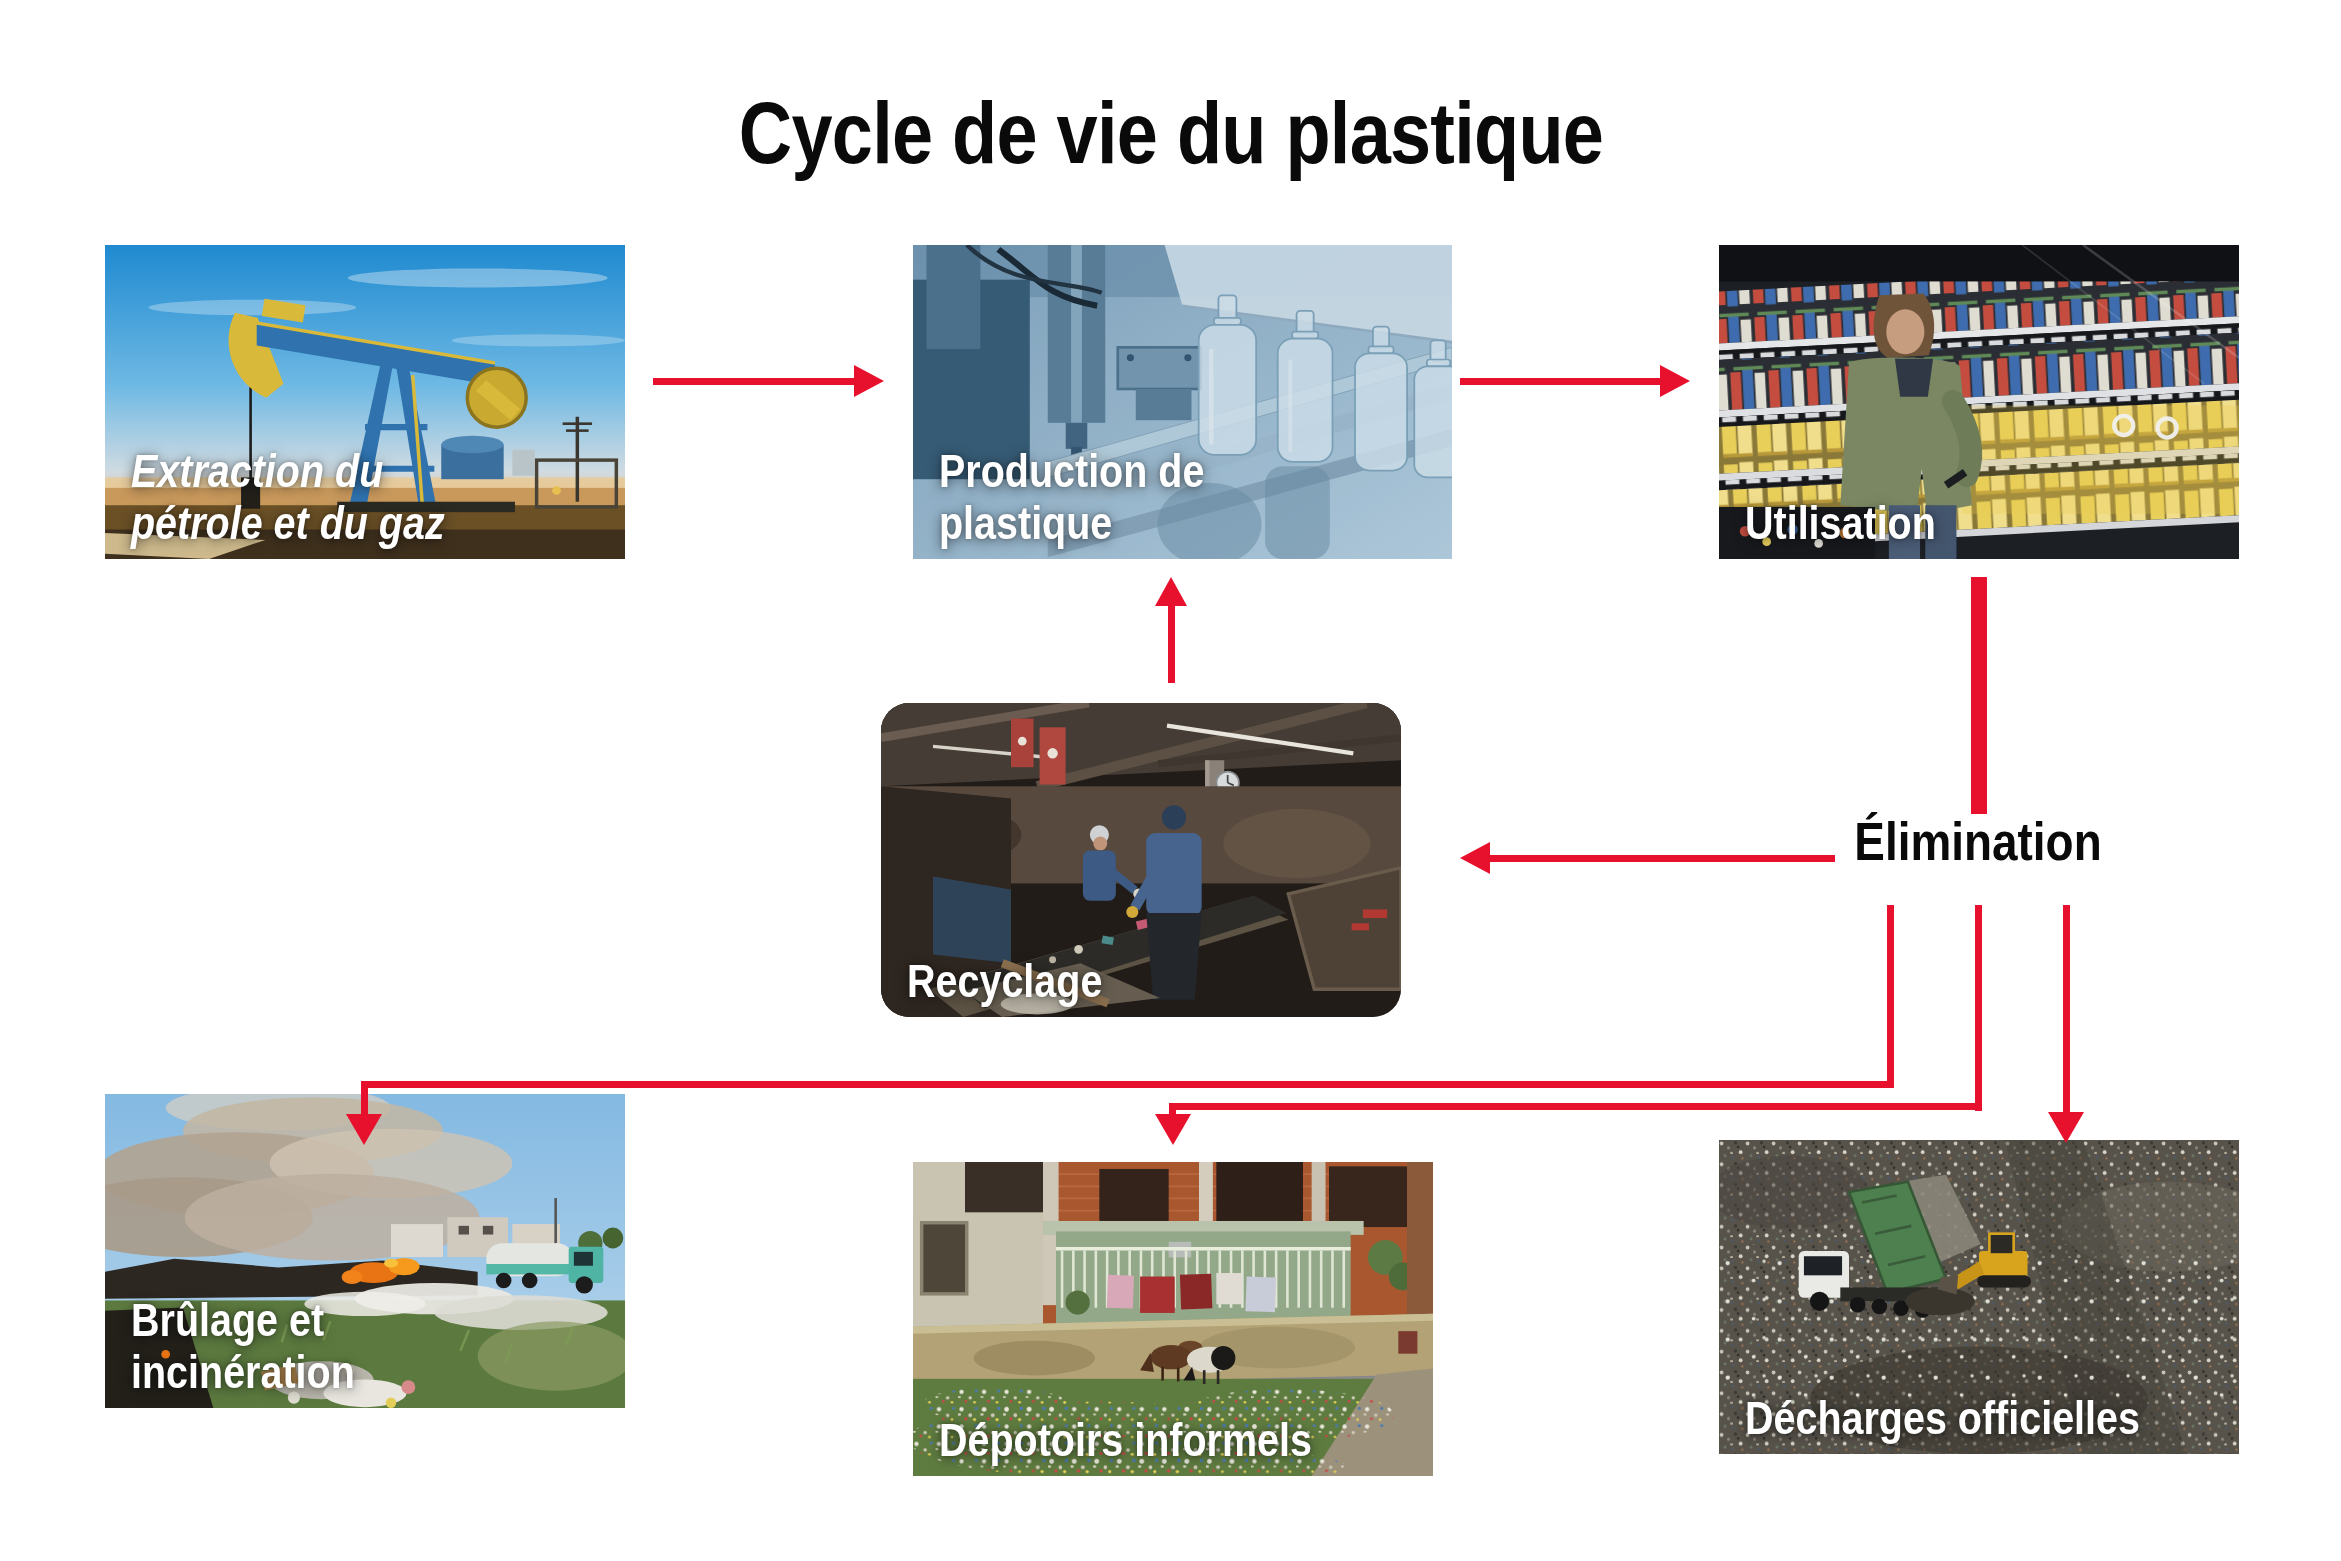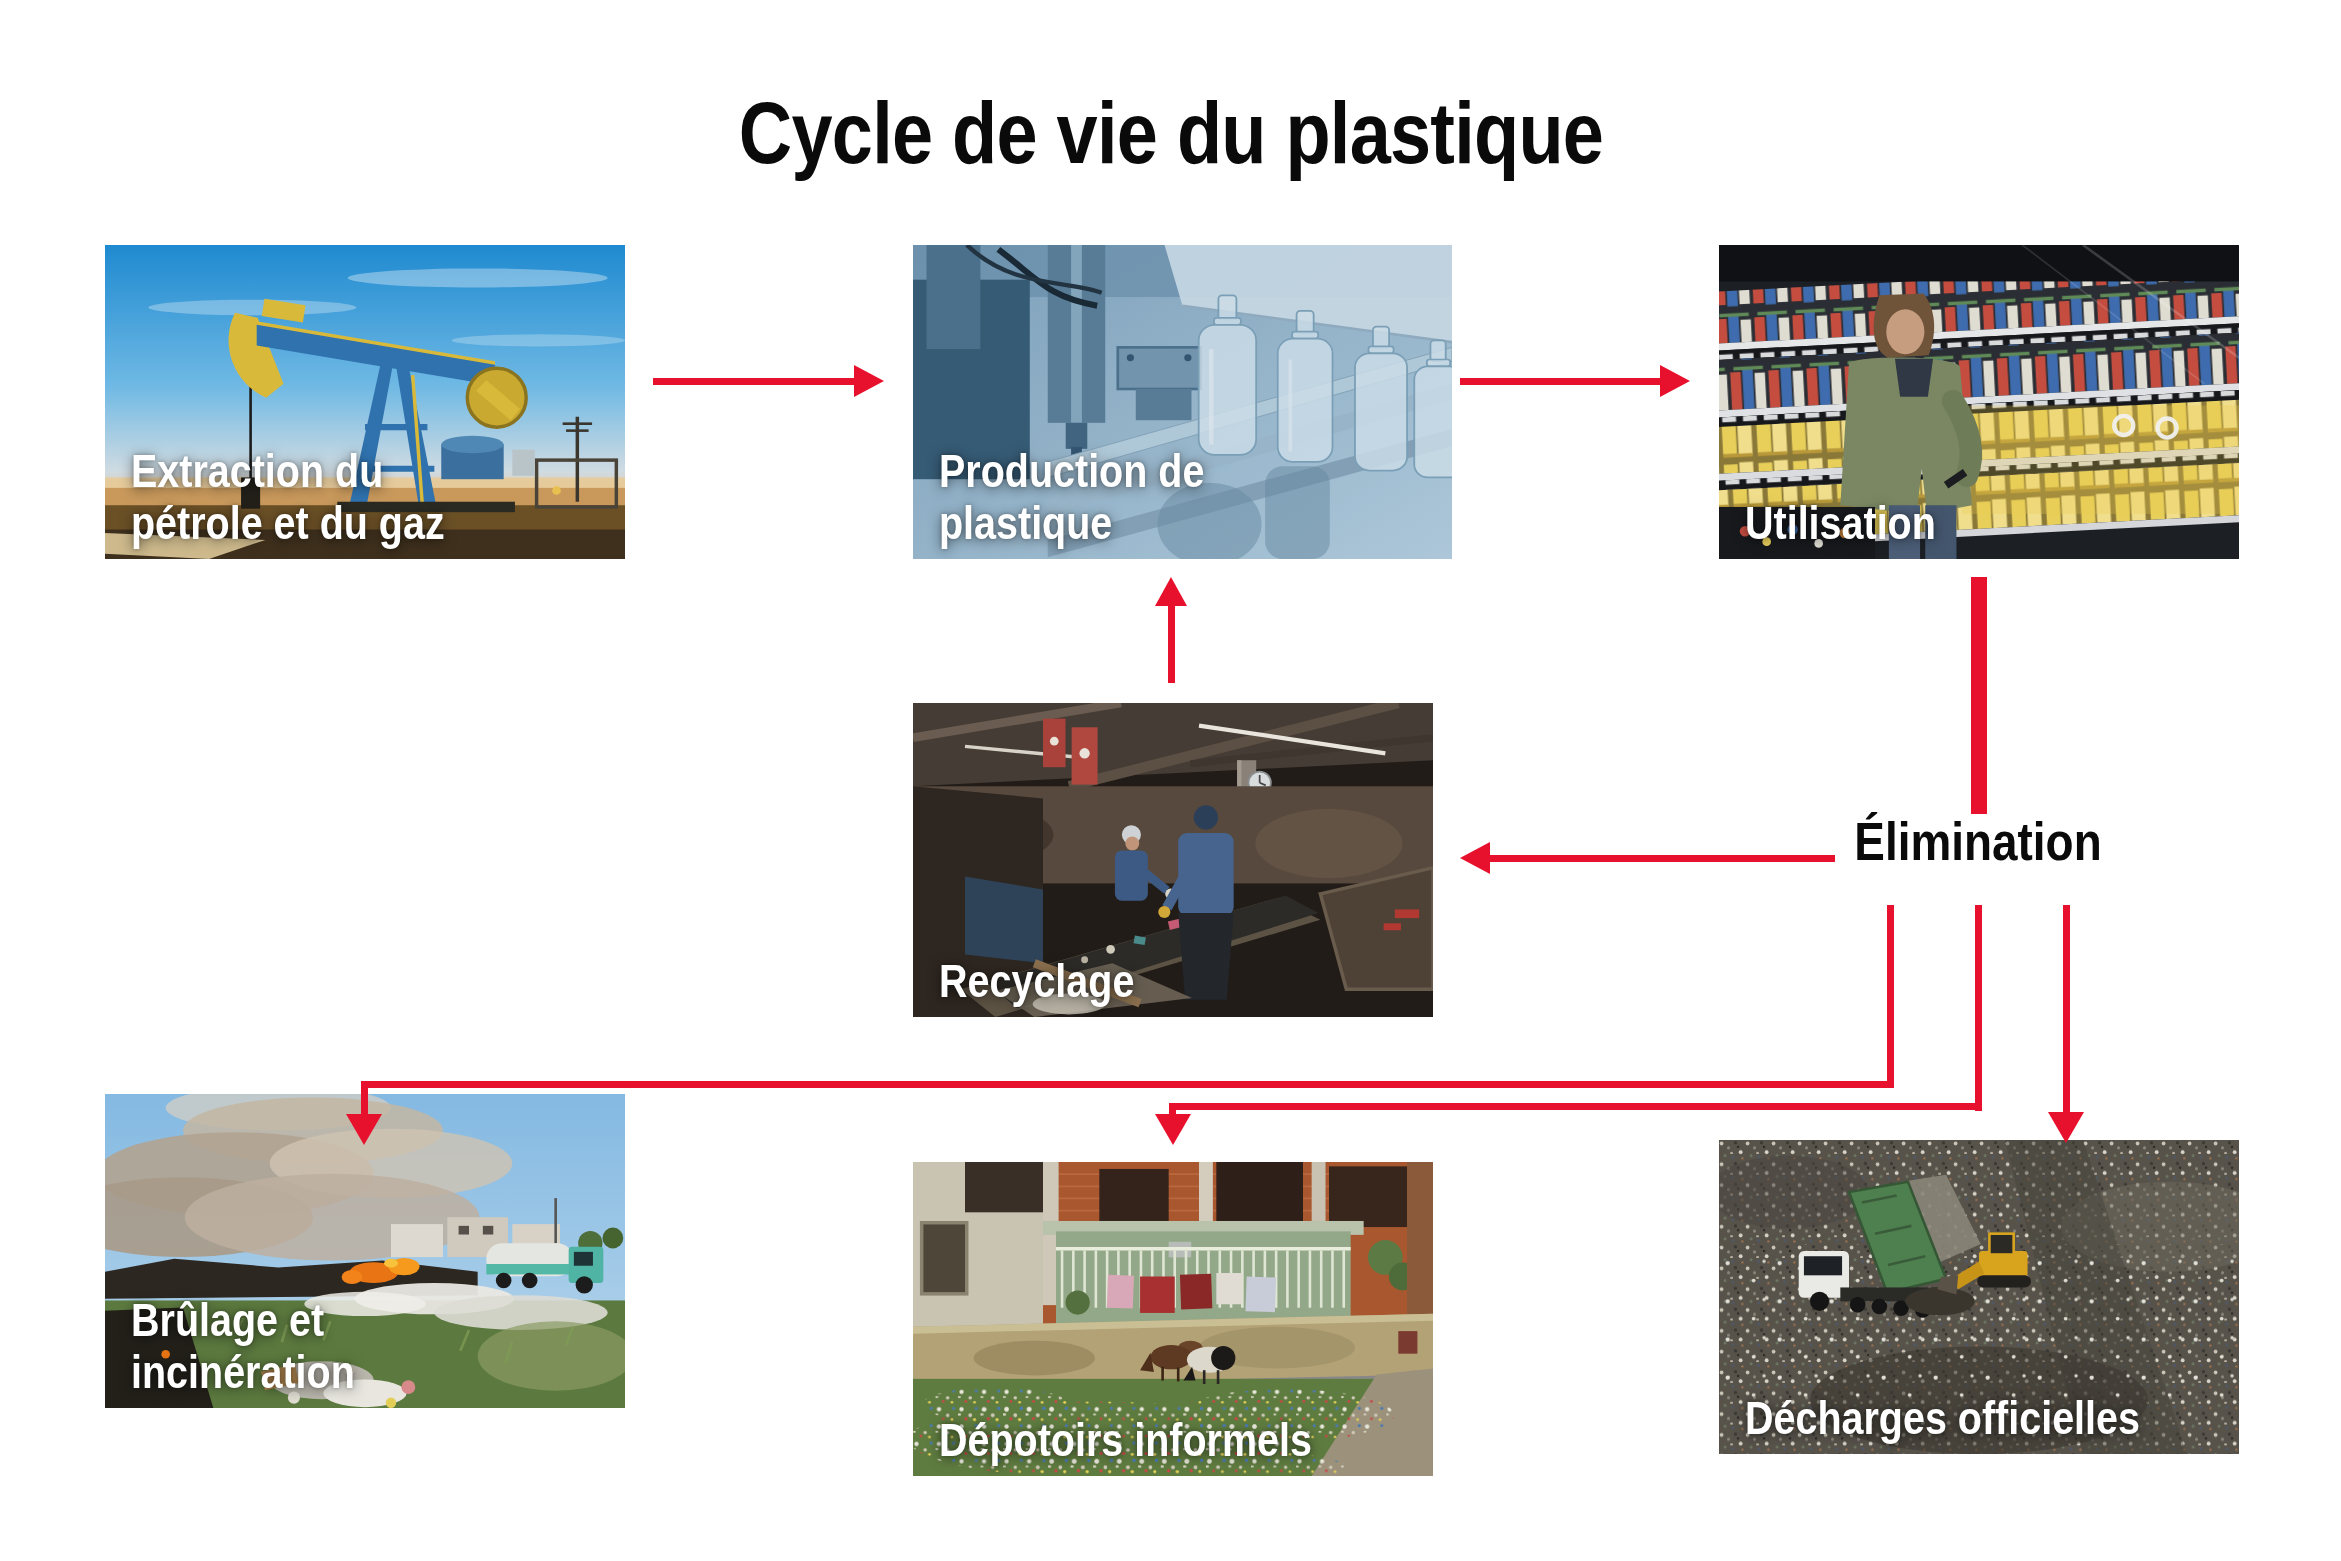--- a/index.html
+++ b/index.html
@@ -24,21 +24,21 @@
   .head.up   {border-left:16.5px solid transparent;border-right:16.5px solid transparent;border-bottom:29px solid var(--red);}
   .head.down {border-left:18px solid transparent;border-right:18px solid transparent;border-top:31px solid var(--red);}
 </style>
 </head>
 <body>
 
 <div class="canvas">
 
   <h1 class="title">Cycle de vie du plastique</h1>
 
-  <figure class="node" style="left:105px;top:245px;" aria-label="Pompe à pétrole bleue et jaune au coucher du soleil">
+  <figure class="node" style="left:105px;top:245px;font-style:italic;" aria-label="Pompe à pétrole bleue et jaune au coucher du soleil">
     <svg viewBox="0 0 600 362" preserveAspectRatio="none">
       <defs>
         <linearGradient id="p1sky" x1="0" y1="0" x2="0" y2="1">
           <stop offset="0" stop-color="#1f8ad0"></stop>
             <stop offset="0.45" stop-color="#6fb9e4"></stop>
           <stop offset="0.72" stop-color="#cfdbe2"></stop>
             <stop offset="0.86" stop-color="#f0bd86"></stop>
           <stop offset="1" stop-color="#dd9f5e"></stop>
         </linearGradient>
       </defs>
@@ -189,21 +189,21 @@
         <circle cx="55" cy="342" r="5" fill="#e8cf5a"></circle>
       <circle cx="85" cy="328" r="6" fill="#3e6cae"></circle>
         <circle cx="115" cy="344" r="5" fill="#dfdcd2"></circle>
       <circle cx="145" cy="332" r="6" fill="#d98a3c"></circle>
     </svg>
     <figcaption class="node-label">
       <div>Utilisation</div>
     </figcaption>
   </figure>
 
-  <figure class="node" style="left:913px;top:703px;" aria-label="Ouvriers triant des déchets sur un tapis roulant dans un atelier sombre">
+  <figure class="node" style="left:881px;top:703px;border-radius:28px;" aria-label="Ouvriers triant des déchets sur un tapis roulant dans un atelier sombre">
     <svg viewBox="0 0 600 362" preserveAspectRatio="none">
       <rect width="600" height="362" fill="#221c18"></rect>
       <polygon points="0,0 600,0 600,66 0,96" fill="#453c35"></polygon>
       <line x1="0" y1="40" x2="240" y2="0" stroke="#6a5c50" stroke-width="10"></line>
       <line x1="180" y1="96" x2="560" y2="0" stroke="#5c5044" stroke-width="12"></line>
       <line x1="320" y1="70" x2="600" y2="40" stroke="#3e362f" stroke-width="8"></line>
       <line x1="330" y1="26" x2="545" y2="58" stroke="#f2efe6" stroke-width="5" opacity=".95"></line>
       <line x1="60" y1="50" x2="185" y2="62" stroke="#e8e4d8" stroke-width="4" opacity=".9"></line>
       <rect x="150" y="18" width="26" height="56" fill="#a8423a"></rect>
       <rect x="183" y="28" width="30" height="66" fill="#b04840"></rect>

